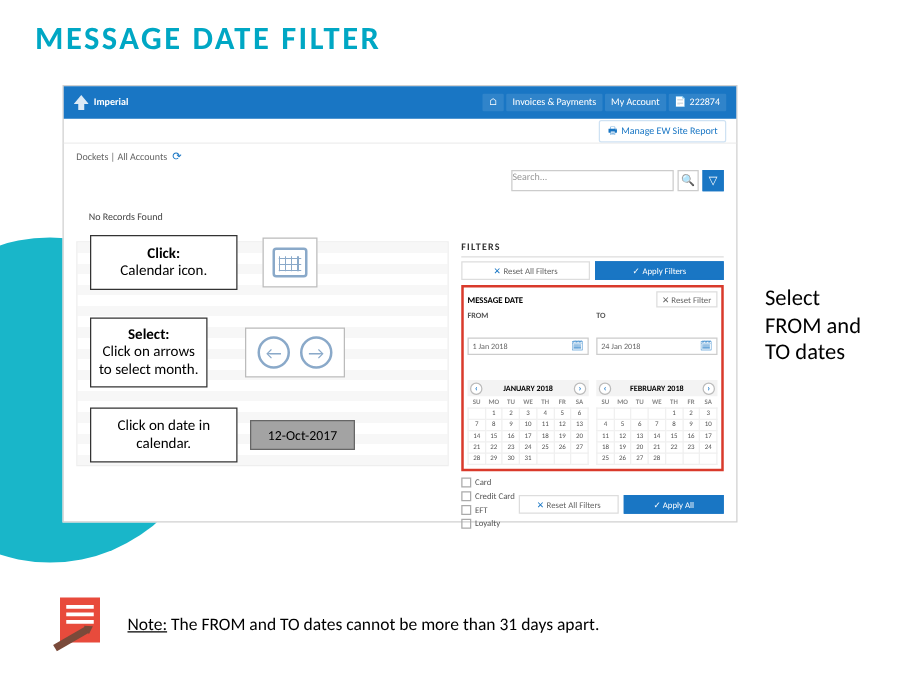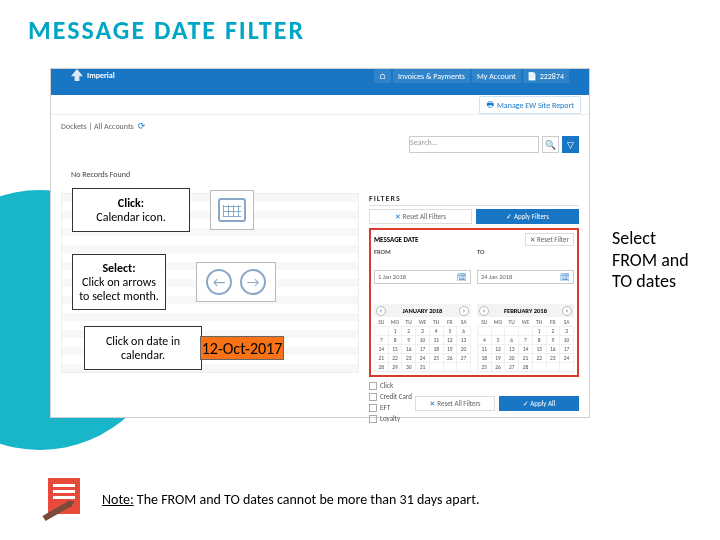--- a/index.html
+++ b/index.html
@@ -1,20 +1,20 @@
 <!DOCTYPE html>
 <html><head>
 <meta charset="utf-8">
 <style>
   *{box-sizing:border-box;margin:0;padding:0;font-family:Calibri,Arial,sans-serif}
   body{width:720px;height:540px;background:#fff;position:relative;overflow:hidden}
   .title{color:#00a7c4;font-size:26px;font-weight:700;letter-spacing:2px;padding:14px 0 4px 28px}
   .teal-circle{position:absolute;width:260px;height:260px;border-radius:50%;background:#19b6c9;left:-90px;top:190px;z-index:0}
   .frame{position:absolute;left:50px;top:68px;width:540px;height:350px;border:1px solid #d0d0d0;background:#fff;z-index:1}
-  .topbar{height:26px;background:#1976c4;color:#fff;display:flex;align-items:flex-start;font-size:8px;padding:0 20px;justify-content:space-between}
+  .topbar{height:26px;background:#1976c4;color:#fff;display:flex;align-items:center;font-size:8px;padding:0 8px;justify-content:space-between}
   .logo{display:flex;align-items:center;gap:4px;font-weight:600}
   .logo-mark{width:12px;height:12px;background:#fff;opacity:.85;clip-path:polygon(50% 0,100% 60%,70% 60%,70% 100%,30% 100%,30% 60%,0 60%)}
   .toplinks{display:flex;gap:2px}
   .toplink{background:rgba(255,255,255,.1);padding:2px 5px;border-radius:1px;display:flex;align-items:center;gap:2px}
   .subbar{height:20px;display:flex;justify-content:flex-end;align-items:center;padding:0 8px;font-size:8px;color:#1976c4;border-bottom:1px solid #eee}
   .subbar-btn{border:1px solid #cfe2f3;padding:1px 6px;border-radius:2px;display:flex;align-items:center;gap:3px}
   .crumbs{font-size:8px;color:#666;padding:5px 10px;display:flex;align-items:center;gap:4px}
   .refresh{color:#1976c4;font-size:9px}
   .searchrow{display:flex;justify-content:flex-end;gap:3px;padding:0 10px 4px}
   .search{border:1px solid #ccc;height:17px;width:130px;font-size:8px;padding:0 0;color:#999}
@@ -50,21 +50,21 @@
   .btmrow{position:absolute;bottom:6px;right:10px;display:flex;gap:4px}
   
   .instr{position:absolute;background:#fff;border:1px solid #333;font-size:12px;text-align:center;display:flex;flex-direction:column;justify-content:center;padding:2px 6px;z-index:3}
   .instr b{font-weight:700}
   .ic-box{position:absolute;background:#fff;border:1px solid #bbb;display:flex;align-items:center;justify-content:center;z-index:3}
   .ic-cal{width:44px;height:40px}
   .calgrid{width:28px;height:24px;border:2px solid #8aa9c9;border-radius:3px;position:relative}
   .calgrid::before{content:"";position:absolute;inset:5px 3px 3px;background:repeating-linear-gradient(0deg,#8aa9c9 0,#8aa9c9 1px,transparent 1px,transparent 5px),repeating-linear-gradient(90deg,#8aa9c9 0,#8aa9c9 1px,transparent 1px,transparent 5px)}
   .ic-arr{width:80px;height:40px;display:flex;gap:8px;align-items:center;justify-content:center}
   .circ{width:26px;height:26px;border:2px solid #8aa9c9;border-radius:50%;display:flex;align-items:center;justify-content:center;color:#8aa9c9;font-size:14px}
-  .ic-date{width:84px;height:24px;background:#f97316;border:1px solid #666;font-size:16px;display:flex;align-items:center;justify-content:center;z-index:3;position:absolute}
+  .ic-date{width:84px;height:24px;background:#a3a3a3;border:1px solid #666;font-size:11px;display:flex;align-items:center;justify-content:center;z-index:3;position:absolute}
   .side-note{position:absolute;right:18px;top:228px;width:90px;font-size:18px;line-height:1.2;color:#000;z-index:3}
   .footer{position:absolute;left:40px;bottom:20px;display:flex;align-items:center;gap:14px}
   .note-ico{width:48px;height:42px;position:relative}
   .ni-doc{position:absolute;width:32px;height:36px;background:#e84b3c;top:0;left:8px}
   .ni-doc::before{content:"";position:absolute;left:5px;top:6px;width:22px;height:3px;background:#fff;box-shadow:0 6px 0 #fff,0 12px 0 #fff}
   .ni-pen{position:absolute;width:30px;height:6px;background:#7a4a3a;transform:rotate(-30deg);left:2px;bottom:6px}
   .ni-pen::after{content:"";position:absolute;right:-5px;top:-1px;border-left:6px solid #7a4a3a;border-top:4px solid transparent;border-bottom:4px solid transparent}
   .note-text{font-size:14px}
   .note-text u{text-decoration:underline;font-weight:400}
 </style>
@@ -258,21 +258,21 @@
                     <td></td>
                   </tr>
                 </tbody>
               </table>
           </div>
         </div>
       </div>
       <div class="cklist" id="cklist">
           <div class="ckrow">
             <div class="ck"></div>
-            <span>Click</span>
+            <span>Card</span>
           </div>
           <div class="ckrow">
             <div class="ck"></div>
             <span>Credit Card</span>
           </div>
           <div class="ckrow">
             <div class="ck"></div>
             <span>EFT</span>
           </div>
           <div class="ckrow">
@@ -302,21 +302,21 @@
 <div class="instr" style="left:72px;top:254px;width:94px;height:56px">
   <b>Select:</b>
     <span>Click on arrows</span>
     <span>to select month.</span>
 </div>
 <div class="ic-box ic-arr" style="left:196px;top:262px">
   <div class="circ">←</div>
   <div class="circ">→</div>
 </div>
 
-<div class="instr" style="left:84px;top:326px;width:118px;height:44px">
+<div class="instr" style="left:72px;top:326px;width:118px;height:44px">
   <span>Click on date in</span>
     <span>calendar.</span>
 </div>
 <div class="ic-date" style="left:200px;top:336px">12-Oct-2017</div>
 
 <div class="side-note">Select FROM and TO dates</div>
 
 <div class="footer">
   <div class="note-ico">
     <div class="ni-doc"></div>

